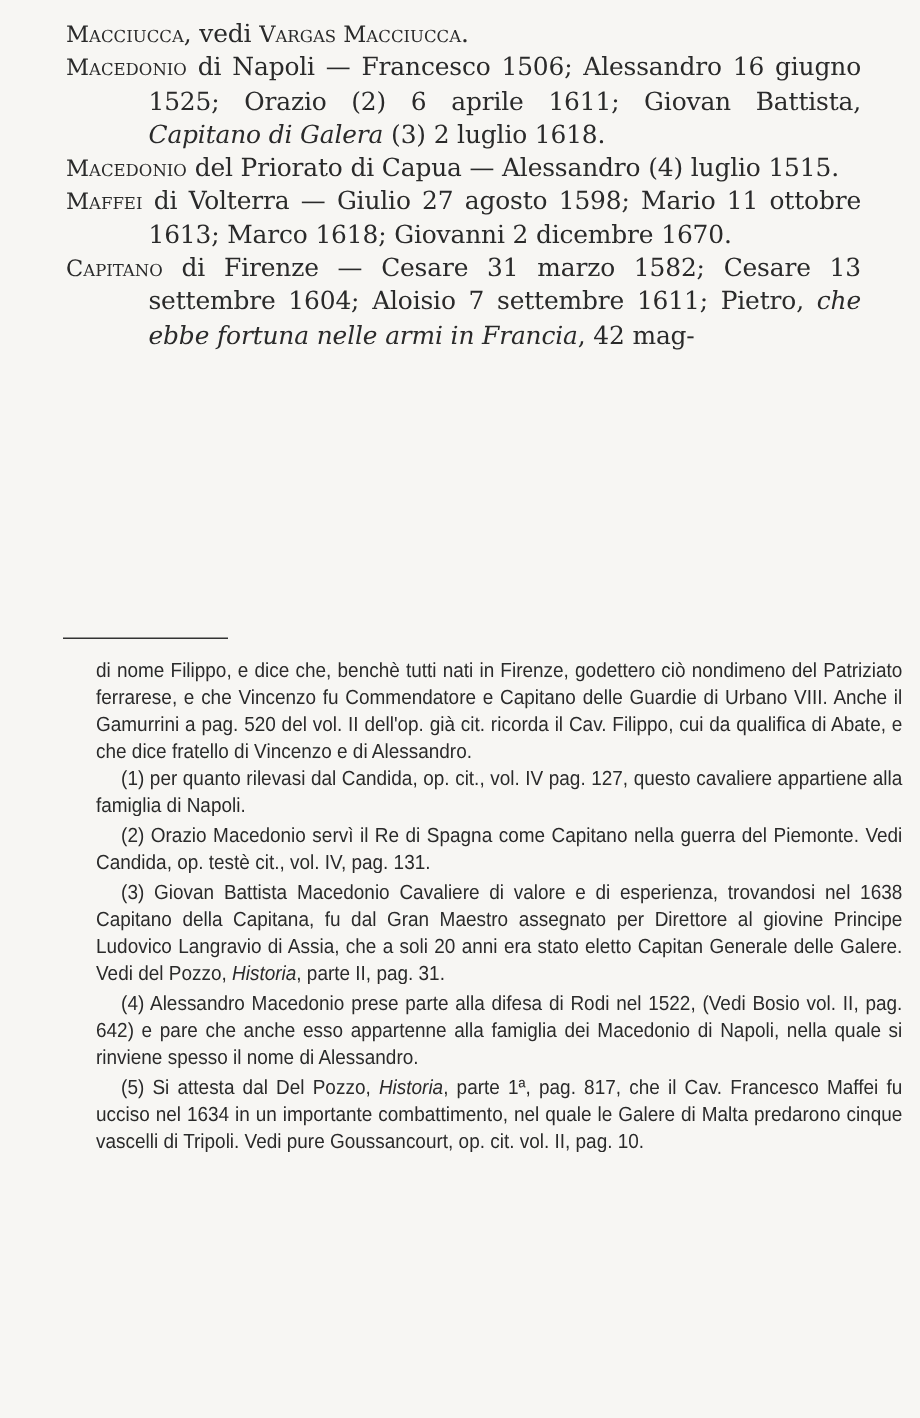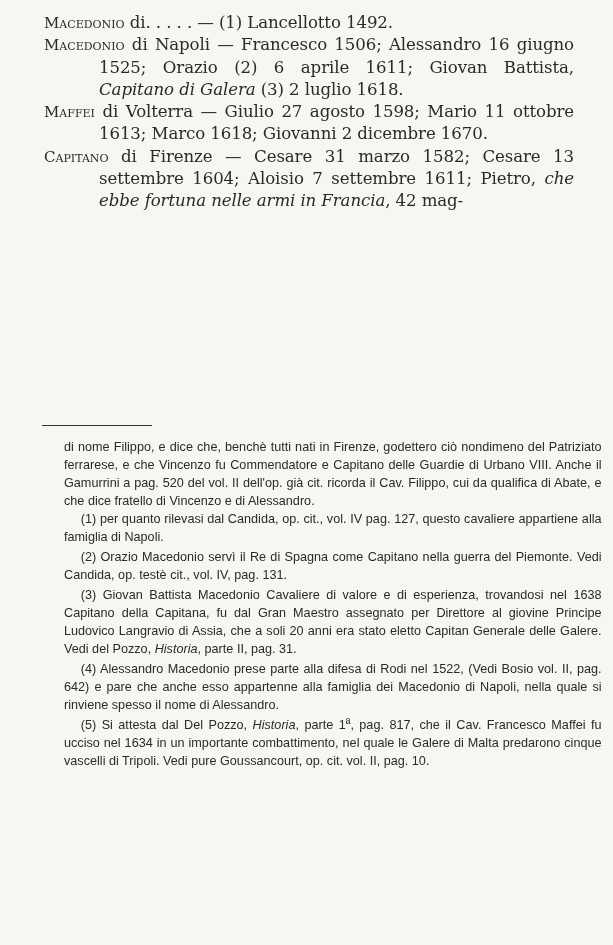--- a/index.html
+++ b/index.html
@@ -30,22 +30,23 @@
     letter-spacing: 0px;
   }
   .note.indent { text-indent: 18px; }
   .gap { height: 2px; }
 </style>
 </head>
 <body>
 
 <div class="page">
   <div class="main">
-    <p class="entry"><span class="sc">Macedonio</span><span> di. . . . . — (1) Lancellotto 1492.</span></p>
+    <p class="entry"><span class="sc">Macciucca</span><span>, vedi </span><span class="sc">Vargas Macciucca</span><span>.</span></p>
     <p class="entry"><span class="sc">Macedonio</span><span> di Napoli — Francesco 1506; Alessandro 16 giugno 1525; Orazio (2) 6 aprile 1611; Giovan Battista, </span><i>Capitano di Galera</i><span> (3) 2 luglio 1618.</span></p>
+    <p class="entry"><span class="sc">Macedonio</span><span> del Priorato di Capua — Alessandro (4) luglio 1515.</span></p>
     <p class="entry"><span class="sc">Maffei</span><span> di Volterra — Giulio 27 agosto 1598; Mario 11 ottobre 1613; Marco 1618; Giovanni 2 dicembre 1670.</span></p>
     <p class="entry"><span class="sc">Capitano</span><span> di Firenze — Cesare 31 marzo 1582; Cesare 13 settembre 1604; Aloisio 7 settembre 1611; Pietro, </span><i>che ebbe fortuna nelle armi in Francia</i><span>, 42 mag-</span></p>
   </div>
 
   <div class="rule"></div>
 
   <div class="notes">
     <p class="note">di nome Filippo, e dice che, benchè tutti nati in Firenze, godettero ciò nondimeno del Patriziato ferrarese, e che Vincenzo fu Commendatore e Capitano delle Guardie di Urbano VIII. Anche il Gamurrini a pag. 520 del vol. II dell'op. già cit. ricorda il Cav. Filippo, cui da qualifica di Abate, e che dice fratello di Vincenzo e di Alessandro.</p>
     <p class="note indent">(1) per quanto rilevasi dal Candida, op. cit., vol. IV pag. 127, questo cavaliere appartiene alla famiglia di Napoli.</p>
     <div class="gap"></div>

